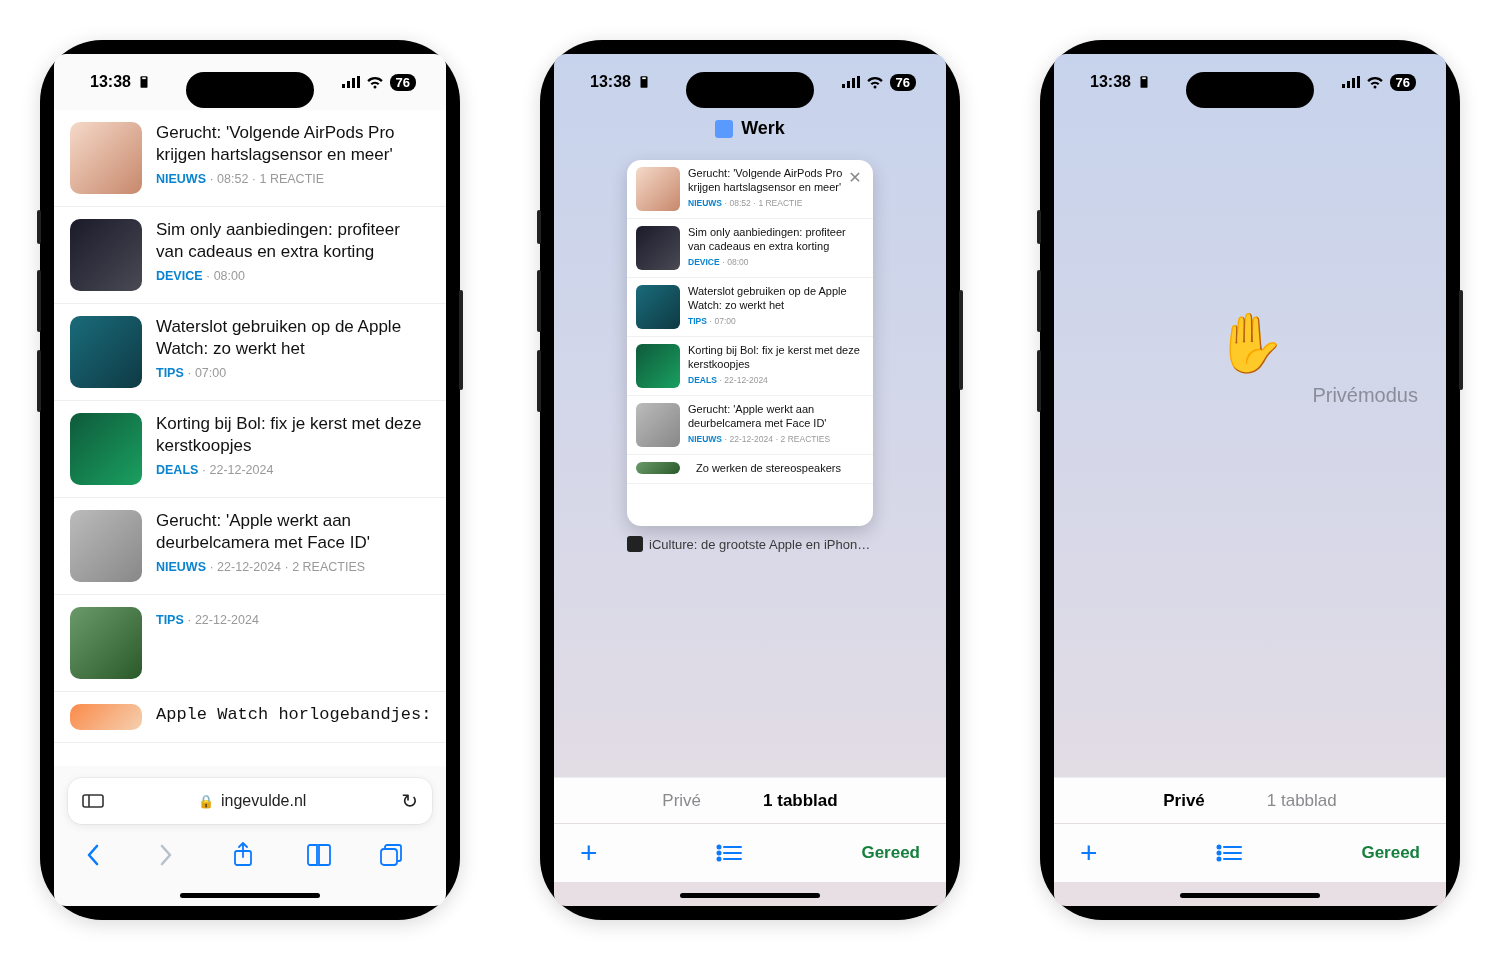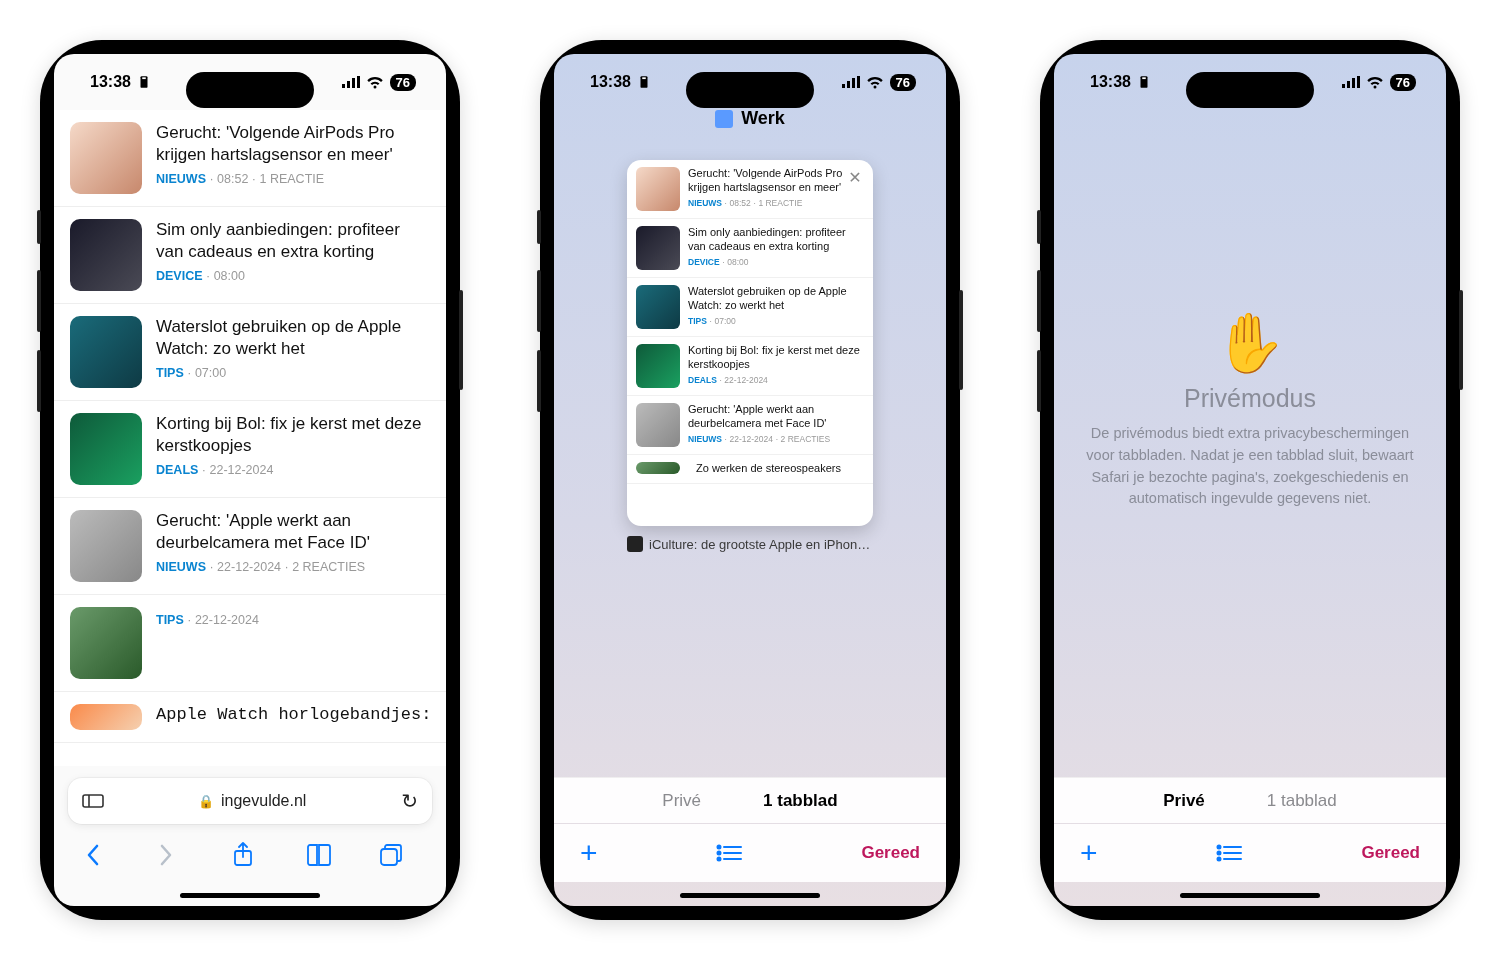--- a/index.html
+++ b/index.html
@@ -15,21 +15,21 @@
     background: #000; border-radius: 62px;
     padding: 14px; position: relative;
     box-shadow: 0 4px 20px rgba(0,0,0,.15);
   }
   .side-btn { position:absolute; background:#222; border-radius:2px; }
   .sb-l1 { left:-3px; top:170px; width:4px; height:34px; }
   .sb-l2 { left:-3px; top:230px; width:4px; height:62px; }
   .sb-l3 { left:-3px; top:310px; width:4px; height:62px; }
   .sb-r  { right:-3px; top:250px; width:4px; height:100px; }
   .screen {
-    width:100%; height:100%; border-radius:20px;
+    width:100%; height:100%; border-radius:12px;
     overflow:hidden; position:relative;
     background: linear-gradient(180deg,#c7d3ec 0%,#d7d8e8 55%,#e8dfe3 100%);
   }
   .screen.white { background:#fafafa; }
   .island {
     position:absolute; top:18px; left:50%; transform:translateX(-50%);
     width:128px; height:36px; background:#000; border-radius:20px; z-index:50;
   }
   .statusbar {
     position:absolute; top:0; left:0; right:0; height:56px;
@@ -63,21 +63,21 @@
   .urlbar { height:46px; background:#fff; border-radius:14px; box-shadow:0 2px 8px rgba(0,0,0,.08),0 0 0 1px rgba(0,0,0,.04); display:flex; align-items:center; justify-content:space-between; padding:0 14px; }
   .url-center { display:flex; align-items:center; gap:6px; font-size:16px; color:#222; }
   .reload { font-size:20px; color:#222; }
   .doubleA { font-size:18px; color:#333; letter-spacing:-2px; }
   .toolbar1 { position:absolute; left:0; right:0; bottom:24px; height:54px; display:flex; justify-content:space-around; align-items:center; padding:0 12px; }
   .tb-icon { color:#0a7aff; font-size:24px; width:36px; text-align:center; }
   .tb-icon.disabled { color:#b8c0ca; }
   .lock { font-size:13px; }
 
   
-  .gname { position:absolute; top:54px; left:0; right:0; text-align:center; font-size:18px; font-weight:600; display:flex; gap:8px; align-items:center; justify-content:center;}
+  .gname { position:absolute; top:64px; left:0; right:0; text-align:center; font-size:18px; font-weight:600; display:flex; gap:8px; align-items:center; justify-content:center;}
   .gicon{ width:18px; height:18px; background:#5a9aff; border-radius:3px; display:inline-block;}
 
   .tabthumb {
     position:absolute; top:106px; left:50%; transform:translateX(-50%);
     width:246px; background:#fff; border-radius:14px; box-shadow:0 6px 18px rgba(0,0,0,.18);
     overflow:hidden;
   }
   .tabthumb .inner { height:366px; overflow:hidden; }
   .tabthumb .close { position:absolute; top:8px; right:8px; width:20px; height:20px; color:#888; font-size:16px; text-align:center; line-height:20px; z-index:5; }
   .mrow { display:flex; gap:8px; padding:7px 9px; border-bottom:1px solid #f0f0f0; }
@@ -89,26 +89,26 @@
   .mrow.last .mthumb{height:12px;} .mrow.last .mtitle{white-space:nowrap;overflow:hidden;margin-left:8px;}
   .tabcaption { position:absolute; top:482px; left:50%; transform:translateX(-50%); width:246px; font-size:13px; color:#3a3a3a; display:flex; align-items:center; gap:6px; }
   .caplogo{width:16px;height:16px;background:#222;border-radius:3px;flex-shrink:0;}
 
   .seg { position:absolute; left:0; right:0; bottom:83px; height:46px; background:rgba(255,255,255,.94); display:flex; align-items:center; justify-content:center; gap:62px; font-size:17px; border-top:1px solid rgba(0,0,0,.06);}
   .seg .item { color:#8a8a8e; font-weight:400; }
   .seg .item.active { color:#000; font-weight:600; }
   .toolbar2 { position:absolute; left:0; right:0; bottom:24px; height:58px; background:rgba(255,255,255,.94); display:flex; align-items:center; justify-content:space-between; padding:0 26px; }
   .plus { color:#0a7aff; font-size:30px; font-weight:300; line-height:1;}
   .listicon { color:#0a7aff; }
-  .done { color:#be185d; font-size:17px; font-weight:600; }
+  .done { color:#15803d; font-size:17px; font-weight:600; }
 
   
   .priv { position:absolute; top:260px; left:0; right:0; text-align:center; padding:0 28px; color:#8a8d99; }
   .hand { font-size:58px; color:#8a8d99; display:block; line-height:1; }
-  .priv h2 { font-size:25px; font-weight:400; color:#8a8d99; margin:12px 0 10px; }
+  .priv h2 { font-size:20px; font-weight:400; color:#8a8d99; margin:12px 0 2px;text-align:right; }
   .priv p { font-size:14.5px; line-height:1.5; color:#8a8d99; }
 
   svg{display:block;}
 </style>
 </head>
 <body>
 
 <div class="phone">
   <div class="side-btn sb-l1"></div>
     <div class="side-btn sb-l2"></div>
@@ -389,21 +389,20 @@
               <path d="M9 12.5a1.5 1.5 0 100-3 1.5 1.5 0 000 3zM4.5 7.5a6.4 6.4 0 019 0l-1.6 1.6a4.1 4.1 0 00-5.8 0L4.5 7.5zM1.3 4.3a10.9 10.9 0 0115.4 0l-1.6 1.6a8.6 8.6 0 00-12.2 0L1.3 4.3z"></path>
             </svg>
           </span>
         <span class="battery-pill">76</span>
       </div>
     </div>
 
     <div class="priv">
       <span class="hand">✋</span>
       <h2>Privémodus</h2>
-      <p>De privémodus biedt extra privacybeschermingen voor tabbladen. Nadat je een tabblad sluit, bewaart Safari je bezochte pagina's, zoekgeschiedenis en automatisch ingevulde gegevens niet.</p>
     </div>
 
     <div class="seg">
       <span class="item active">Privé</span>
       <span class="item">1 tabblad</span>
     </div>
     <div class="toolbar2">
       <span class="plus">+</span>
       <span class="listicon">
           <svg width="26" height="18" viewBox="0 0 26 18" fill="none" stroke="#0a7aff" stroke-width="2" stroke-linecap="round">

